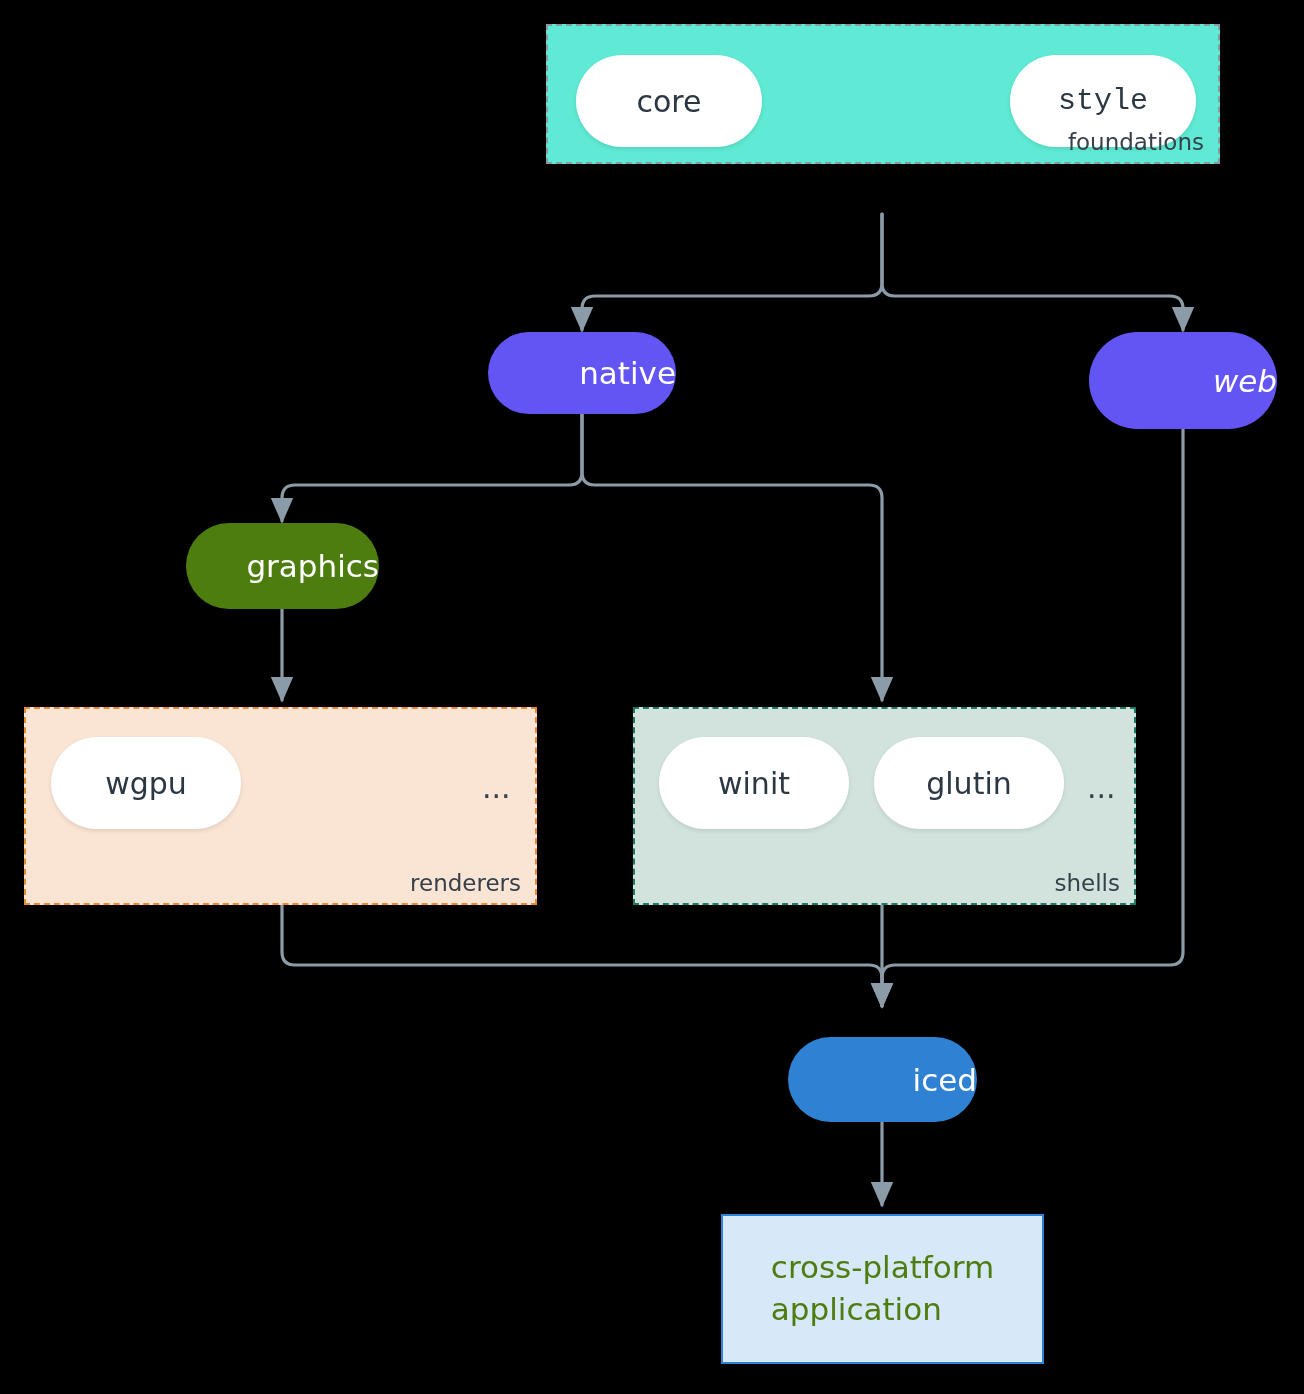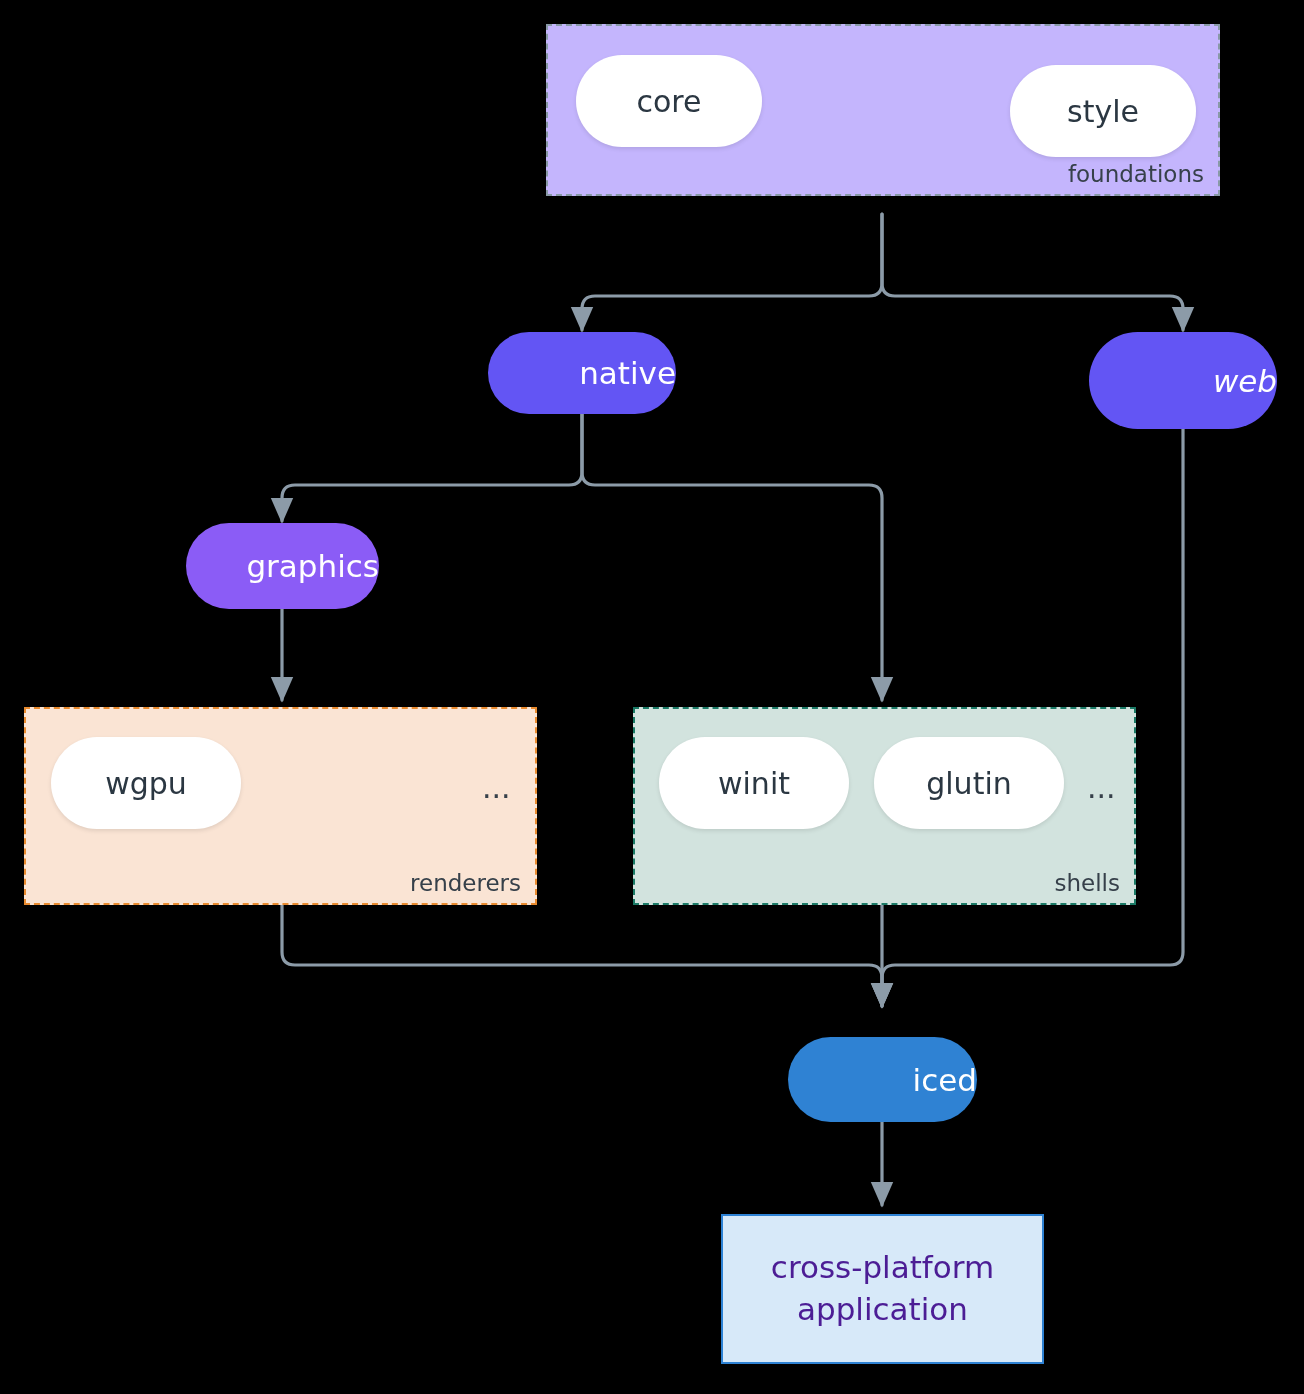--- a/index.html
+++ b/index.html
@@ -38,22 +38,22 @@
     font-size: 23px;
     color: #36404A;
     line-height: 1;
     white-space: nowrap;
   }
 
   .cluster-foundations {
     left: 546px;
     top: 24px;
     width: 674px;
-    height: 172px;
-    background: #c4b5fd;
+    height: 140px;
+    background: #5eead4;
     border: 2px dashed #8899A6;
   }
   .cluster-renderers {
     left: 24px;
     top: 707px;
     width: 513px;
     height: 198px;
     background: #FAE4D4;
     border: 2px dashed #E98B2F;
     text-decoration: underline;
@@ -92,32 +92,32 @@
     position: absolute;
     border-radius: 999px;
     display: flex;
     align-items: center;
     justify-content: flex-end;
     color: #FFFFFF;
     font-size: 31px;
     box-sizing: border-box;
   }
   .node-purple { background: #6355F4; }
-  .node-orange { background: #8b5cf6; }
+  .node-orange { background: #4d7c0f; }
   .node-blue   { background: #2F82D3; }
 
   
   .rect-node {
     position: absolute;
     background: #D7E9F9;
     border: 2px solid #2E82D4;
-    color: #4c1d95;
+    color: #4d7c0f;
     font-size: 31px;
     line-height: 1.35;
-    text-align: center;
+    text-align: left;
     display: flex;
     align-items: center;
     justify-content: center;
     box-sizing: border-box;
   }
 </style>
 </head>
 <body>
 
 <div id="canvas">
@@ -147,21 +147,21 @@
       <path d="M 1183 414 L 1183 952 Q 1183 965 1170 965 L 895 965 Q 882 965 882 978 L 882 1006" marker-end="url(#arrowhead)"></path>
 
       <path d="M 882 1100 L 882 1205" marker-end="url(#arrowhead)"></path>
     </g>
   </svg>
 
   <div class="cluster cluster-foundations">
     <div class="pill" style="left:28px; top:29px; width:186px; height:92px;">
       <span>core</span>
     </div>
-    <div class="pill" style="left:462px; top:39px; width:186px; height:92px;">
+    <div class="pill" style="left:462px; top:29px; width:186px; height:92px;font-family:Liberation Mono, monospace;">
       <span>style</span>
     </div>
     <div class="cluster-label">foundations</div>
   </div>
 
   <div class="node node-purple" style="left:488px; top:332px; width:188px; height:82px;">
     <span>native</span>
   </div>
 
   <div class="node node-purple" style="left:1089px; top:332px; width:188px; height:97px;font-style:italic;">

